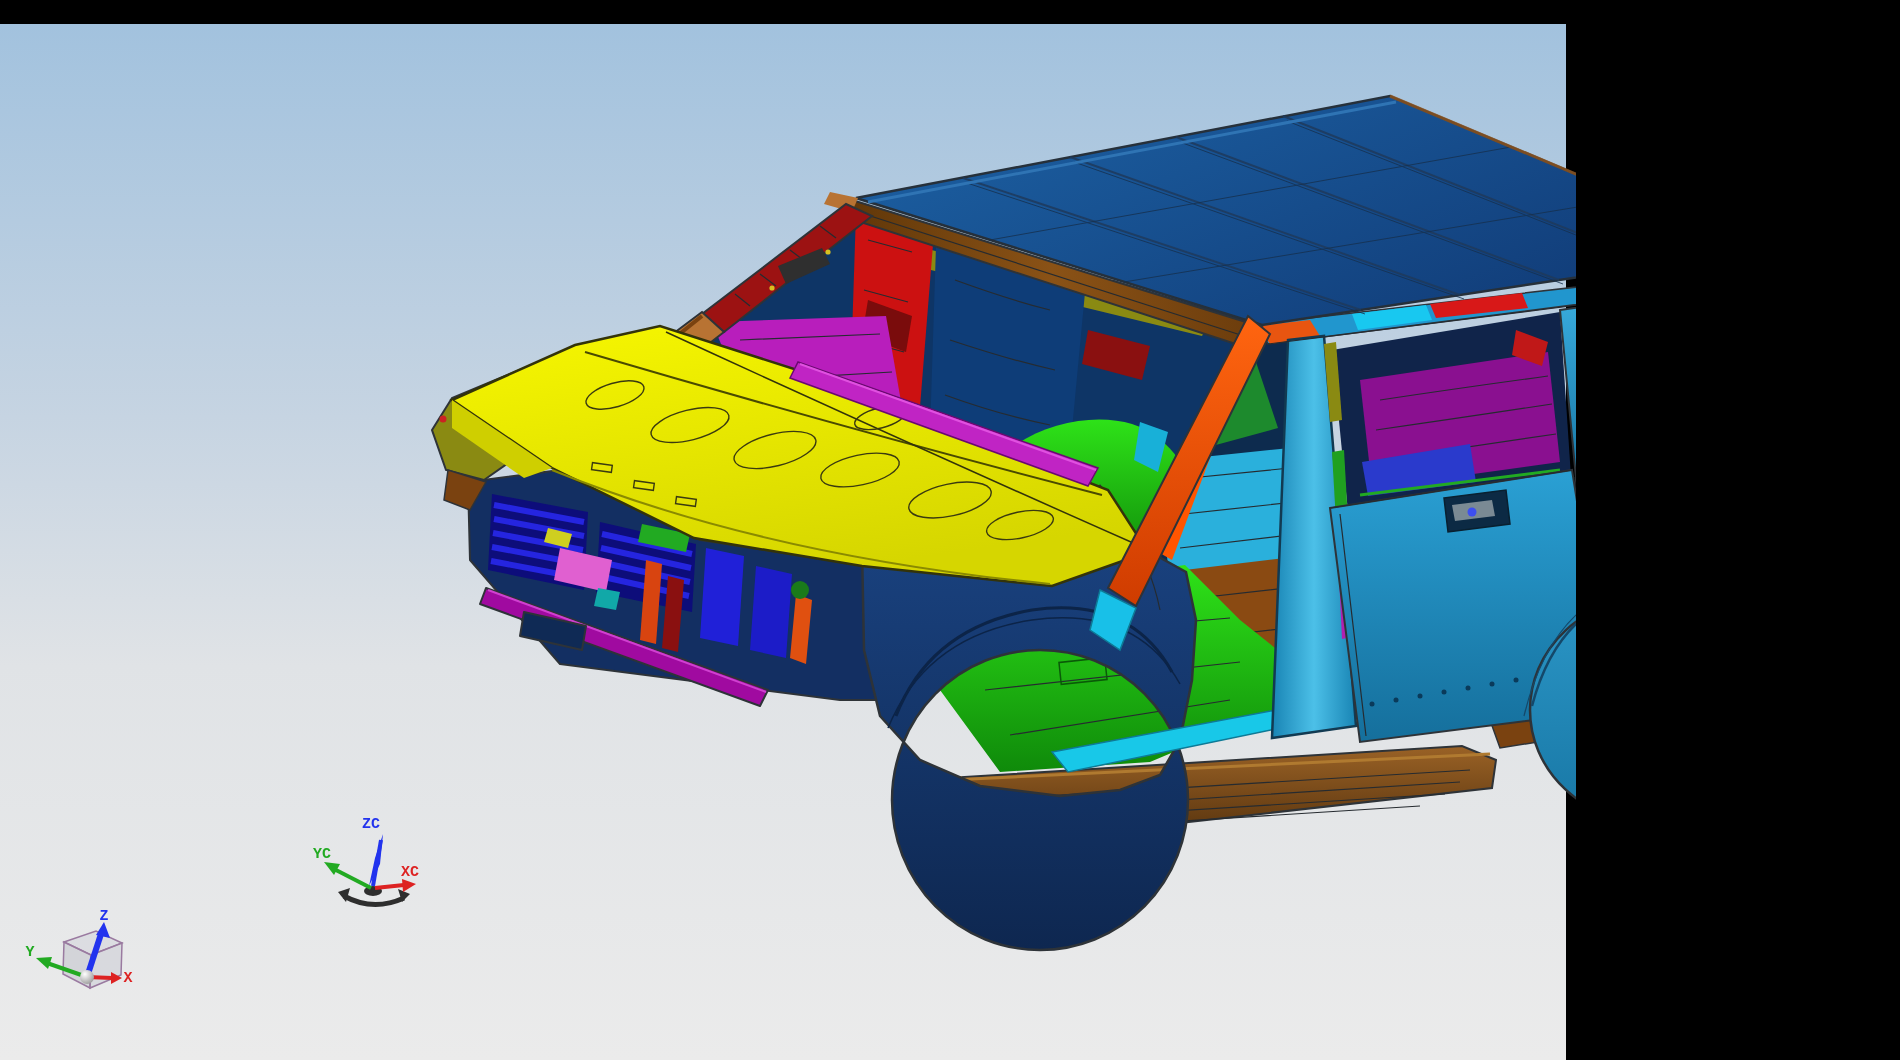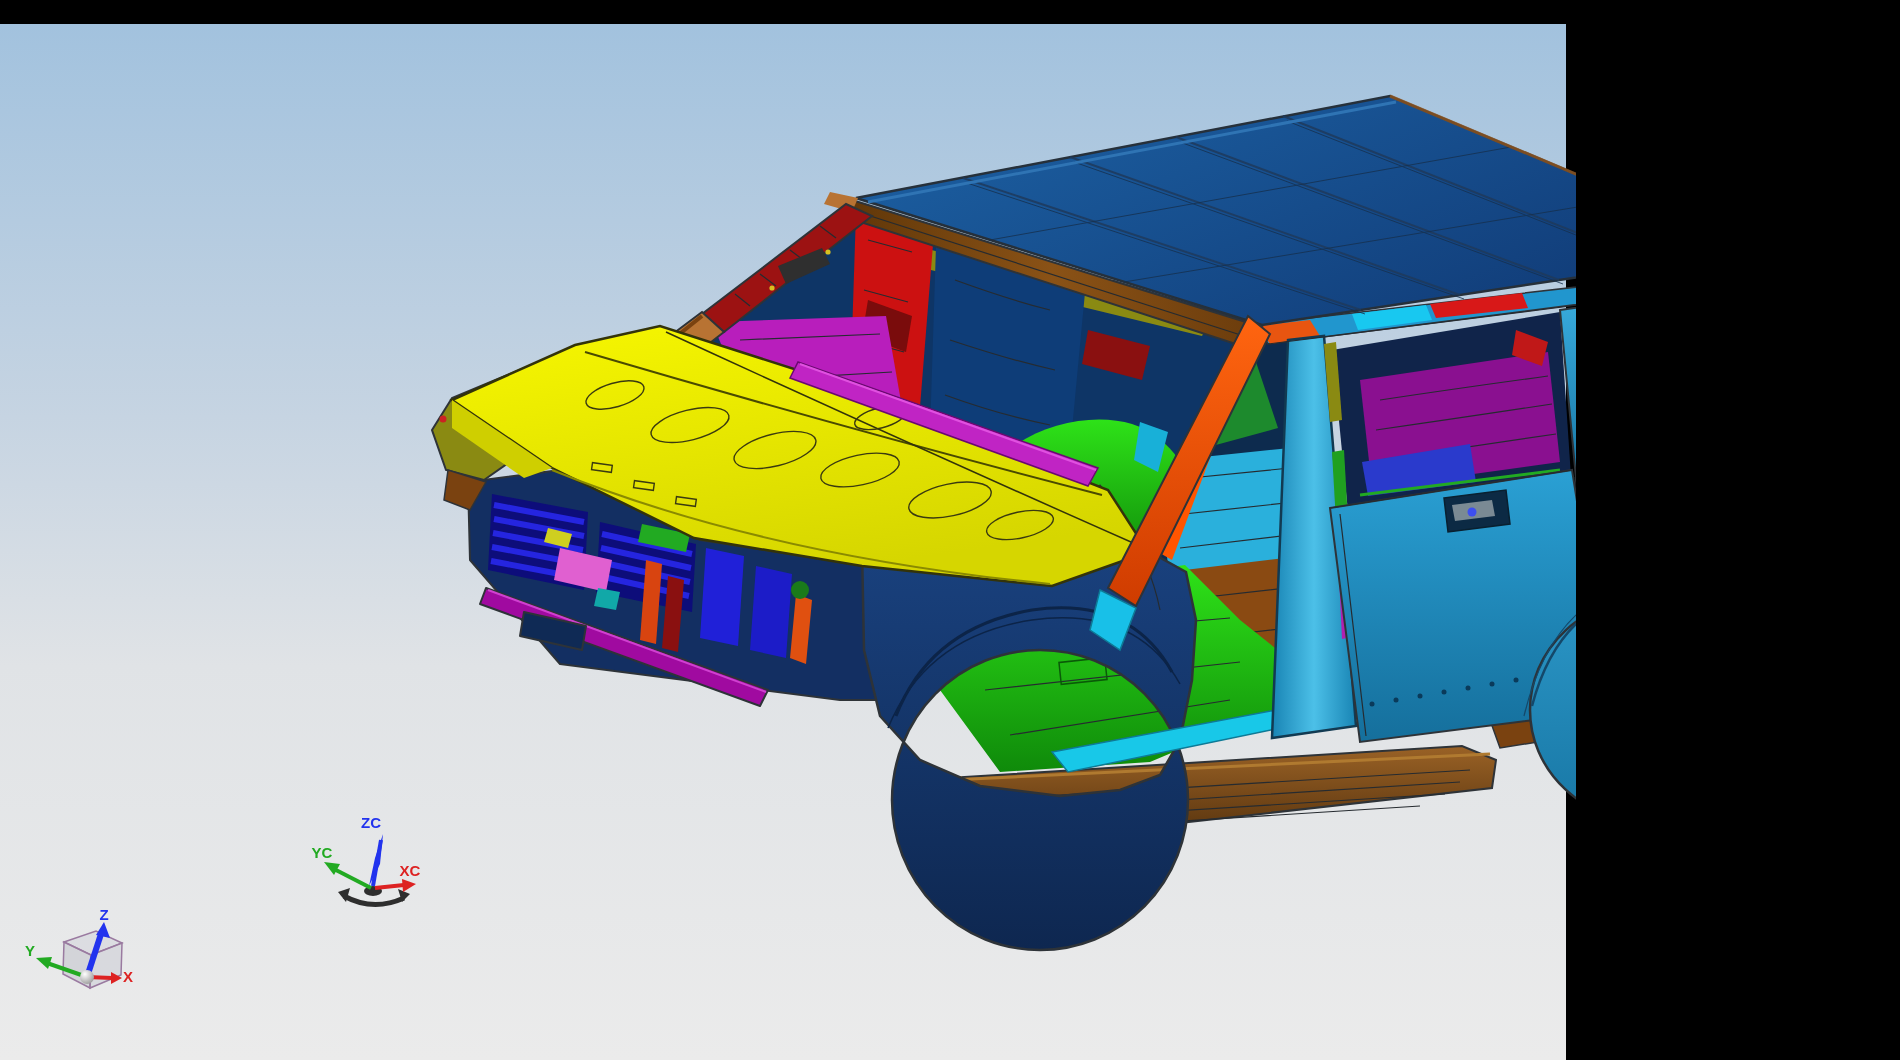--- a/index.html
+++ b/index.html
@@ -1,17 +1,17 @@
 <!DOCTYPE html>
 <html style="--bg-top: #a2c2de; --bg-upper-mid: #c6d4e2; --bg-lower-mid: #e0e3e6; --bg-bottom: #ebebeb; --chrome-bar: #000000; --roof: #164f8e; --roof-rail: #7a4513; --hood: #efef00; --body-cyan: #2196ce; --body-cyan-bright: #18c8f0; --fender-navy: #16396e; --floor-green: #1ecc10; --magenta: #c024c4; --purple-seat: #8a1090; --orange-pillar: #ff5a00; --red-bright: #cc1111; --red-dark: #8a1010; --blue-bright: #2222dd; --blue-box: #1a2acc; --brown-board: #8a5518; --copper: #b87333; --olive: #8a8a12; --teal: #2ab8a8; --sky-through: #b9cfe2; --axis-x: #dd2222; --axis-y: #22aa22; --axis-z: #2233ee;"><head>
 <meta charset="utf-8">
 <style>
   html,body{margin:0;padding:0;background:#000;}
   .stage{position:relative;width:1576px;height:1060px;overflow:hidden;
-         font-family:Liberation Sans, sans-serif;}
+         font-family:Liberation Mono, monospace;}
   .viewport{position:absolute;left:0;top:24px;width:1890px;height:1036px;
     background:linear-gradient(180deg,var(--bg-top) 0%,var(--bg-upper-mid) 38%,
                var(--bg-lower-mid) 62%,var(--bg-bottom) 100%);}
   .topbar{position:absolute;left:0;top:0;width:1900px;height:24px;background:var(--chrome-bar);}
   .rightbar{position:absolute;right:0;top:0;width:10px;height:1060px;background:var(--chrome-bar);}
   svg{position:absolute;left:0;top:0;}
   .axis-label{font-size:15px;font-weight:700;}
   .pl{stroke:#2e3338;stroke-width:2;stroke-linejoin:round;}
   .pl1{stroke:#262b30;stroke-width:1.2;fill:none;}
   text{user-select:none;}

